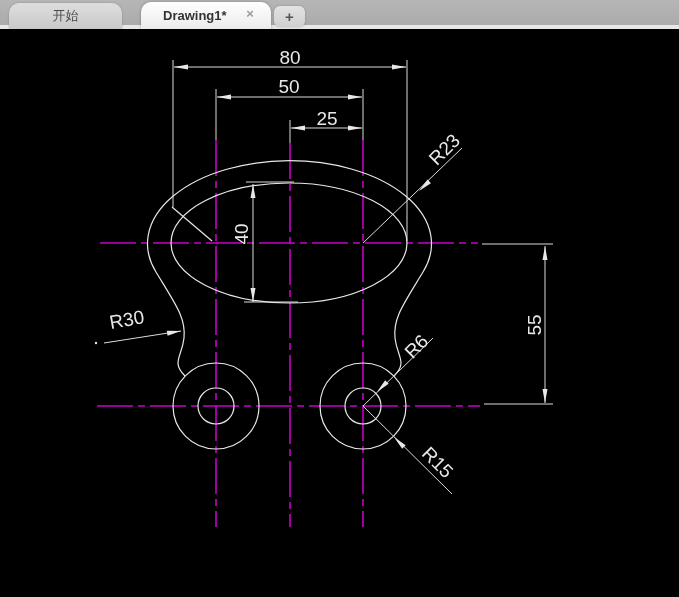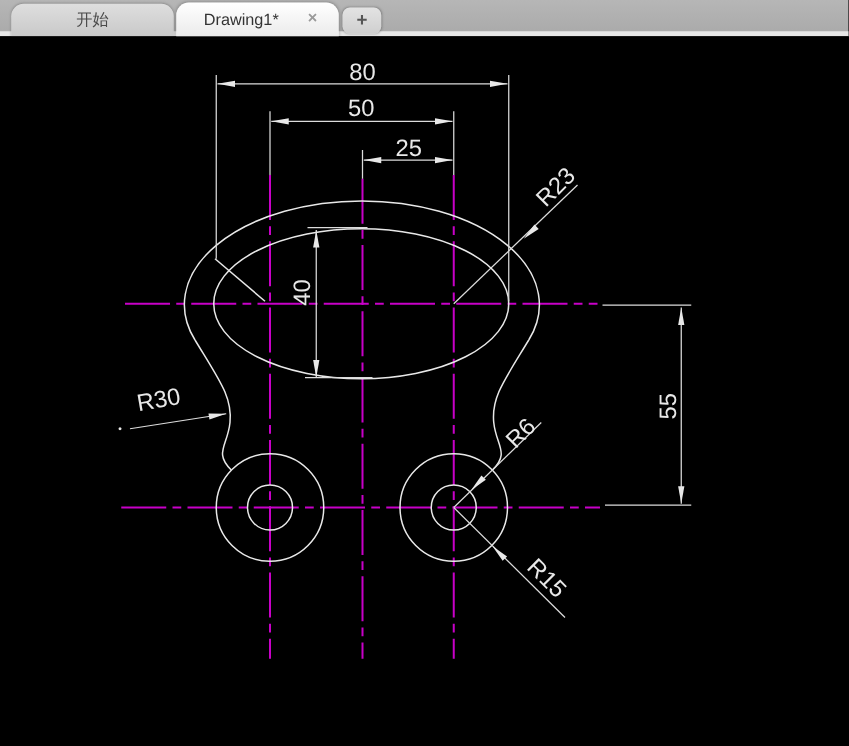--- a/index.html
+++ b/index.html
@@ -4,25 +4,25 @@
 <style>
   html,body{margin:0;padding:0;background:#000;}
   .app{position:relative;width:679px;height:597px;overflow:hidden;font-family:"Liberation Sans",sans-serif;background:#000;}
 
   
   .tabbar{position:absolute;left:0;top:0;width:679px;height:29px;
     background:linear-gradient(#b6b6b6,#a9a9a9);}
   .tabbar .baseline{position:absolute;left:0;bottom:0;width:100%;height:4px;background:#e7e7e7;}
   .tab{position:absolute;display:flex;align-items:center;justify-content:center;
     font-size:13px;color:#4a4a4a;border-radius:10px 10px 0 0;cursor:default;}
-  .tab-start{left:9px;top:3px;width:130px;height:26px;
+  .tab-start{left:9px;top:3px;width:113px;height:26px;
     background:linear-gradient(#dedede,#c9c9c9);box-shadow:0 0 2px rgba(0,0,0,.25);}
   .tab-active{left:141px;top:2px;width:130px;height:27px;z-index:2;
     background:linear-gradient(#ffffff,#ebebeb);color:#333;box-shadow:0 0 3px rgba(0,0,0,.3);}
-  .tab-active .label{position:absolute;left:22px;top:6px;}
+  .tab-active .label{position:absolute;left:22px;top:6px;font-weight:bold;}
   .tab-close{position:absolute;right:14px;top:5px;width:14px;height:14px;line-height:14px;
     text-align:center;color:#9a9a9a;font-size:13px;font-weight:bold;}
   .tab-new{left:274px;top:6px;width:31px;height:21px;border-radius:6px;
     background:linear-gradient(#e3e3e3,#cfcfcf);box-shadow:0 0 2px rgba(0,0,0,.3);
     font-size:15px;font-weight:bold;color:#555;}
 
   
   .canvas{position:absolute;left:0;top:29px;width:679px;height:448px;background:#000;}
   svg text{fill:#e8e8e8;font-family:"Liberation Sans",sans-serif;font-size:19px;}
   .geom{stroke:#e8e8e8;stroke-width:1.2;fill:none;}

